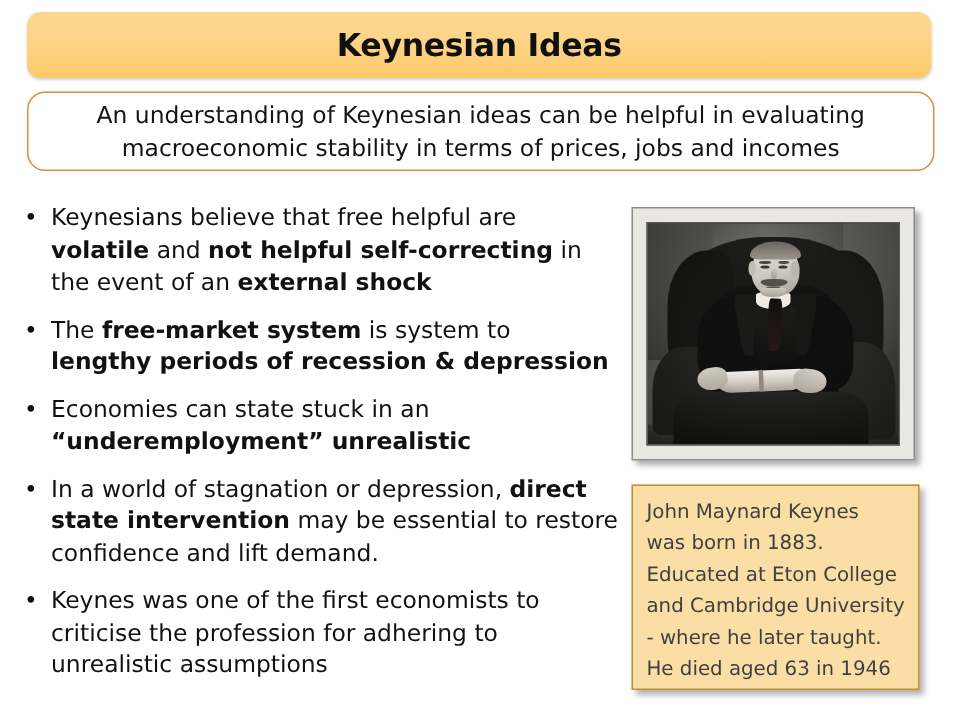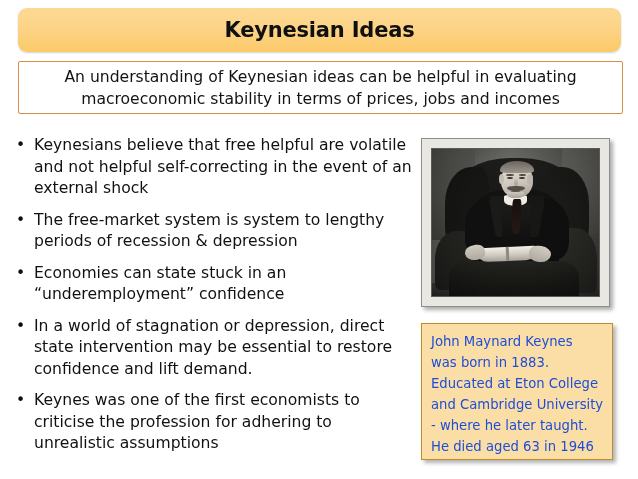--- a/index.html
+++ b/index.html
@@ -40,21 +40,21 @@
   }
 
   
   .subtitle-box {
     position: absolute;
     left: 18px;
     top: 61px;
     width: 605px;
     height: 53px;
     border: 1.3px solid #d98c45;
-    border-radius: 2px;
+    border-radius: 12px;
     background: #ffffff;
     box-sizing: border-box;
     display: flex;
     align-items: center;
     justify-content: center;
     padding: 0 10px;
   }
   .subtitle-text {
     font-size: 15.6px;
     line-height: 22px;
@@ -84,21 +84,21 @@
     padding-left: 4px;
     box-sizing: border-box;
     color: #0d0d0d;
   }
   .bullet-text {
     flex: 1 1 auto;
     font-size: 15.6px;
     line-height: 21.5px;
     color: #111111;
   }
-  .bullet-text b { font-weight: normal; }
+  .bullet-text b { font-weight: bold; }
 
   
   .photo-frame {
     position: absolute;
     left: 421px;
     top: 138px;
     width: 189px;
     height: 169px;
     background: #e9e7e1;
     border: 1px solid #8d8d8a;
@@ -267,21 +267,21 @@
     height: 137px;
     background: #fbdda6;
     border: 1.4px solid #c08d2c;
     box-sizing: border-box;
     padding: 7px 8px 0 9px;
     box-shadow: 3px 3px 4px rgba(0,0,0,0.30);
   }
   .caption-text {
     font-size: 13.2px;
     line-height: 21px;
-    color: #1d4ed8;
+    color: #404040;
     white-space: pre-line;
   }
 </style>
 </head>
 <body>
 
 <div class="title-bar">
   <div class="title-text">Keynesian Ideas</div>
 </div>
 
@@ -294,21 +294,21 @@
     <div class="bullet-item">
       <span class="bullet-dot">•</span>
       <span class="bullet-text"><span>Keynesians believe that free helpful are </span><b>volatile</b><span> and </span><b>not helpful self-correcting</b><span> in the event of an </span><b>external shock</b></span>
     </div>
     <div class="bullet-item">
       <span class="bullet-dot">•</span>
       <span class="bullet-text"><span>The </span><b>free-market system</b><span> is system to </span><b>lengthy periods of recession &amp; depression</b></span>
     </div>
     <div class="bullet-item">
       <span class="bullet-dot">•</span>
-      <span class="bullet-text"><span>Economies can state stuck in an </span><b>“underemployment” confidence</b></span>
+      <span class="bullet-text"><span>Economies can state stuck in an </span><b>“underemployment” unrealistic</b></span>
     </div>
     <div class="bullet-item">
       <span class="bullet-dot">•</span>
       <span class="bullet-text"><span>In a world of stagnation or depression, </span><b>direct state intervention</b><span> may be essential to restore confidence and lift demand.</span></span>
     </div>
     <div class="bullet-item">
       <span class="bullet-dot">•</span>
       <span class="bullet-text"><span>Keynes was one of the first economists to criticise the profession for adhering to unrealistic assumptions</span></span>
     </div>
   </div>

